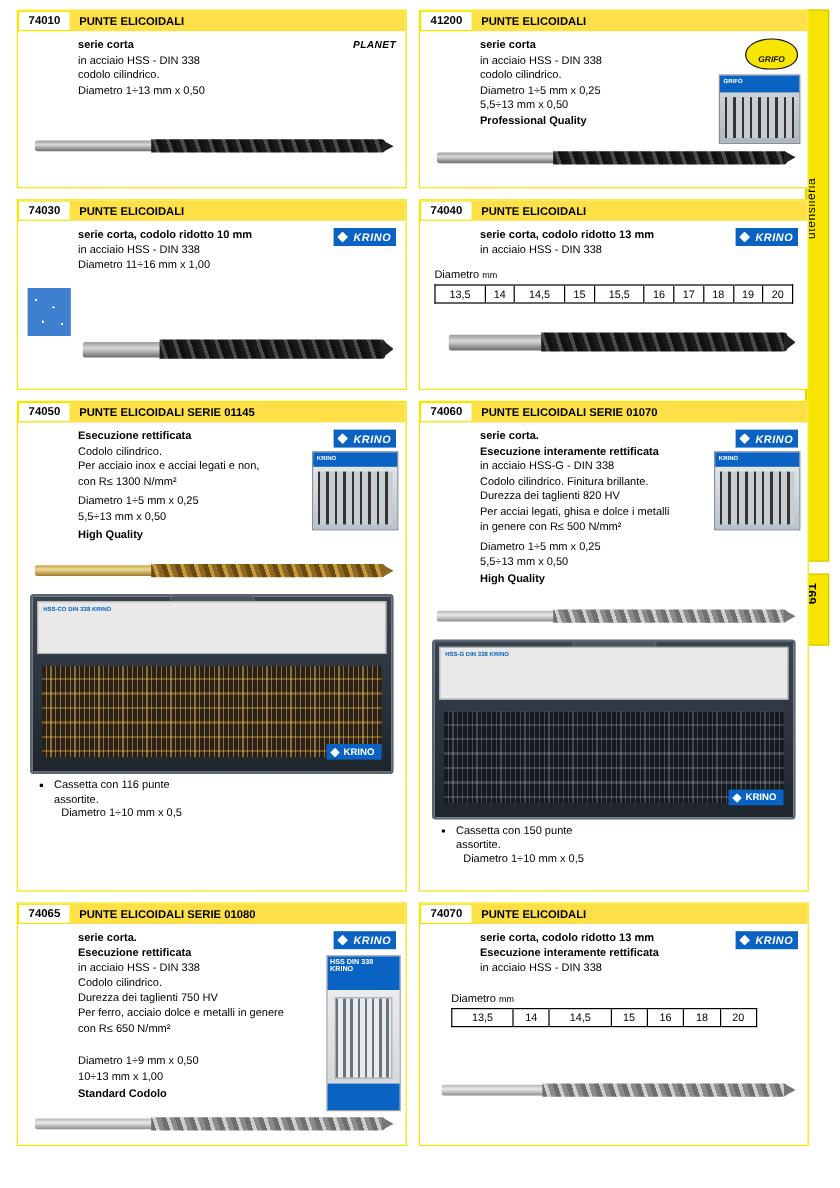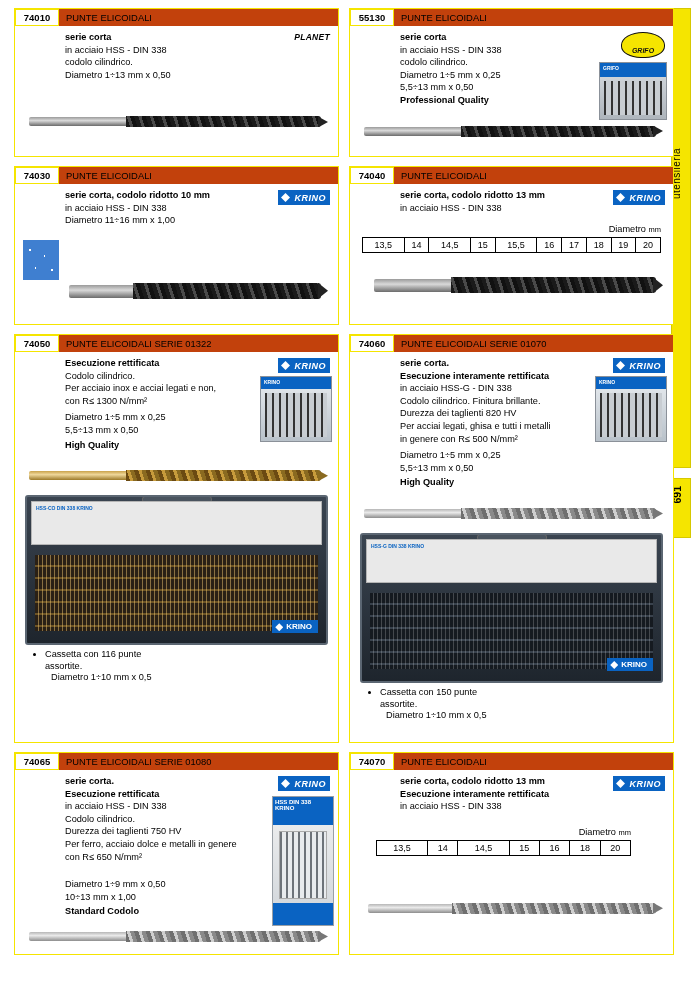--- a/index.html
+++ b/index.html
@@ -62,36 +62,36 @@
     position: relative;
     width: 325px;
     border: 1.6px solid #f5e500;
     background: #fff;
     padding: 0;
   }
   .card.tall { }
   .hdr {
     display: flex;
     align-items: stretch;
-    background: #c2410c;
+    background: #fde047;
     height: 17px;
   }
   .code {
     background: #fff;
     border: 1.4px solid #f5e500;
     font-weight: bold;
     font-size: 9.5px;
     padding: 1px 5px 0 5px;
     margin: 0;
     line-height: 14px;
     min-width: 44px;
     text-align: center;
   }
   .hdr-title {
-    font-weight: normal;
+    font-weight: bold;
     font-size: 9.4px;
     line-height: 17px;
     padding-left: 7px;
     color: #000;
     white-space: nowrap;
   }
   .body {
     position: relative;
     padding: 6px 8px 4px 8px;
     min-height: 60px;
@@ -131,21 +131,21 @@
     background: #f5e500;
     border: 1.5px solid #111;
     font-size: 7px; font-weight: bold;
     display:flex; align-items:flex-end; justify-content:center;
     padding-bottom: 3px;
     color:#111;
   }
 
   
   .dtab { margin: 10px 4px 6px 4px; }
-  .dtab .cap { text-align: right; font-size: 9.2px; margin-bottom: 3px; }
+  .dtab .cap { text-align: left; font-size: 9.2px; margin-bottom: 3px; }
   .dtab .cap span.mm { font-size: 7.5px; }
   .dtab table { border-collapse: collapse; width: 100%; }
   .dtab td {
     border-top: 1px solid #000;
     border-bottom: 1px solid #000;
     border-left: 1px solid #000;
     text-align: center;
     font-size: 9px;
     padding: 2px 0;
   }
@@ -303,21 +303,21 @@
           <div class="bit" style="margin-top:28px;height:30px;">
             <div class="shank"></div>
               <div class="flute"></div>
               <div class="tip"></div>
           </div>
         </div>
       </div>
 
       <div class="card">
         <div class="hdr">
-          <div class="code">55130</div>
+          <div class="code">41200</div>
           <div class="hdr-title">PUNTE ELICOIDALI</div>
         </div>
         <div class="body" style="min-height:130px;">
           <div class="logo">
             <div class="grifo">GRIFO</div>
           </div>
           <div class="smallbox" style="top:36px;right:6px;">
             <div class="top"></div>
               <div class="tag">GRIFO</div>
               <div class="grid2"></div>
@@ -405,21 +405,21 @@
           </div>
         </div>
       </div>
     </div>
 
     <div class="row">
 
       <div class="card tall">
         <div class="hdr">
           <div class="code">74050</div>
-          <div class="hdr-title">PUNTE ELICOIDALI SERIE 01322</div>
+          <div class="hdr-title">PUNTE ELICOIDALI SERIE 01145</div>
         </div>
         <div class="body" style="min-height:390px;">
           <div class="logo">
             <div class="krino">KRINO</div>
           </div>
           <div class="smallbox" style="top:24px;right:6px;width:72px;height:66px;background:linear-gradient(#e9edf1,#b9c2ca);">
             <div class="top" style="height:12px;"></div>
             <div class="tag">KRINO</div>
             <div class="grid2" style="top:16px;"></div>
           </div>
@@ -468,21 +468,21 @@
             <div class="top" style="height:12px;"></div>
             <div class="tag">KRINO</div>
             <div class="grid2" style="top:16px;"></div>
           </div>
           <div class="lines">
             <p class="b">serie corta.</p>
             <p class="b">Esecuzione interamente rettificata</p>
             <p>in acciaio HSS-G  - DIN 338</p>
             <p>Codolo cilindrico. Finitura brillante.</p>
             <p>Durezza dei taglienti 820 HV</p>
-            <p>Per acciai legati, ghisa e tutti i metalli</p>
+            <p>Per acciai legati, ghisa e dolce i metalli</p>
             <p>in genere con R≤ 500 N/mm²</p>
             <p style="margin-top:5px;">Diametro      1÷5 mm x 0,25</p>
             <p class="ind2">5,5÷13 mm x 0,50</p>
             <p class="b" style="margin-top:3px;">High Quality</p>
           </div>
           <div class="bit silver" style="margin-top:12px;height:26px;">
             <div class="shank"></div>
               <div class="flute"></div>
               <div class="tip" style="background:#777;"></div>
           </div>

